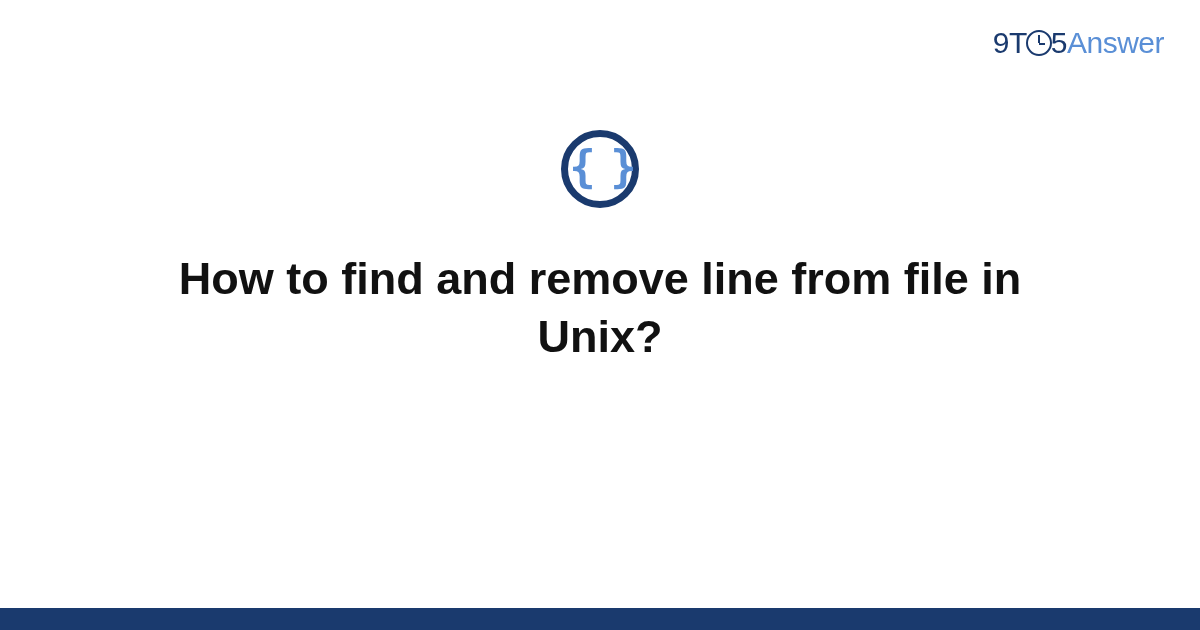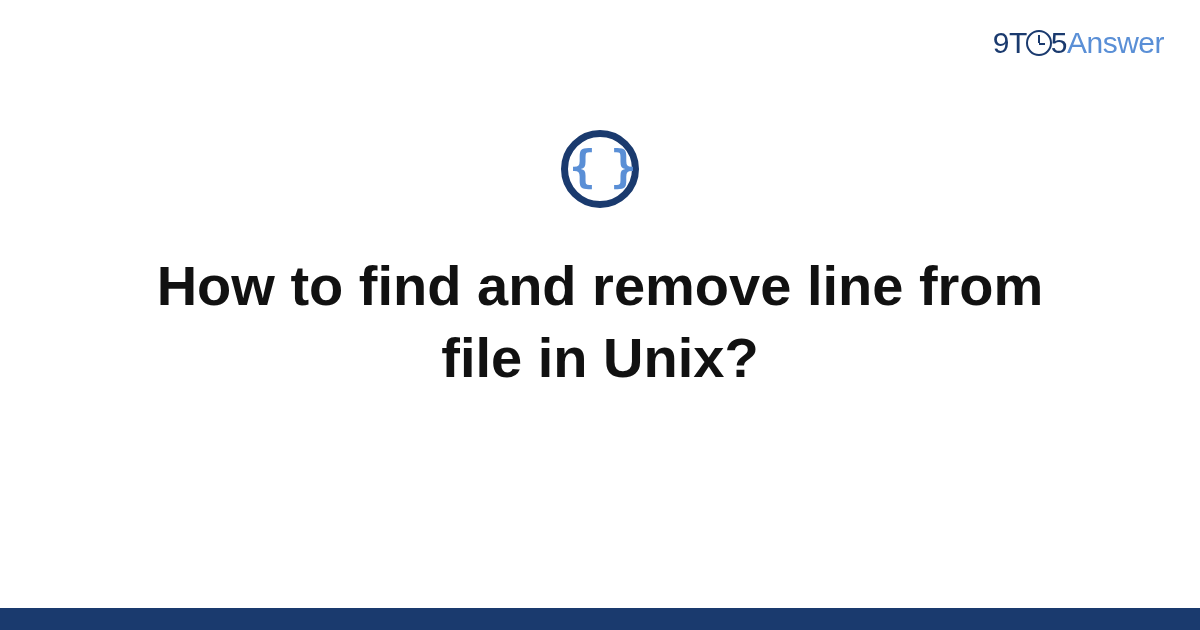--- a/index.html
+++ b/index.html
@@ -89,21 +89,21 @@
       font-size: 44px;
       font-weight: 700;
       color: #5a8fd6;
       font-family: "Consolas", "Monaco", monospace;
       letter-spacing: -6px;
       line-height: 1;
       position: relative;
       top: -2px;
     }
     .question-title {
-      font-size: 56px;
+      font-size: 45px;
       font-weight: 700;
       color: #111111;
       text-align: center;
       line-height: 1.28;
       max-width: 980px;
       padding: 0 40px;
     }
     .footer-bar {
       position: absolute;
       bottom: 0;

